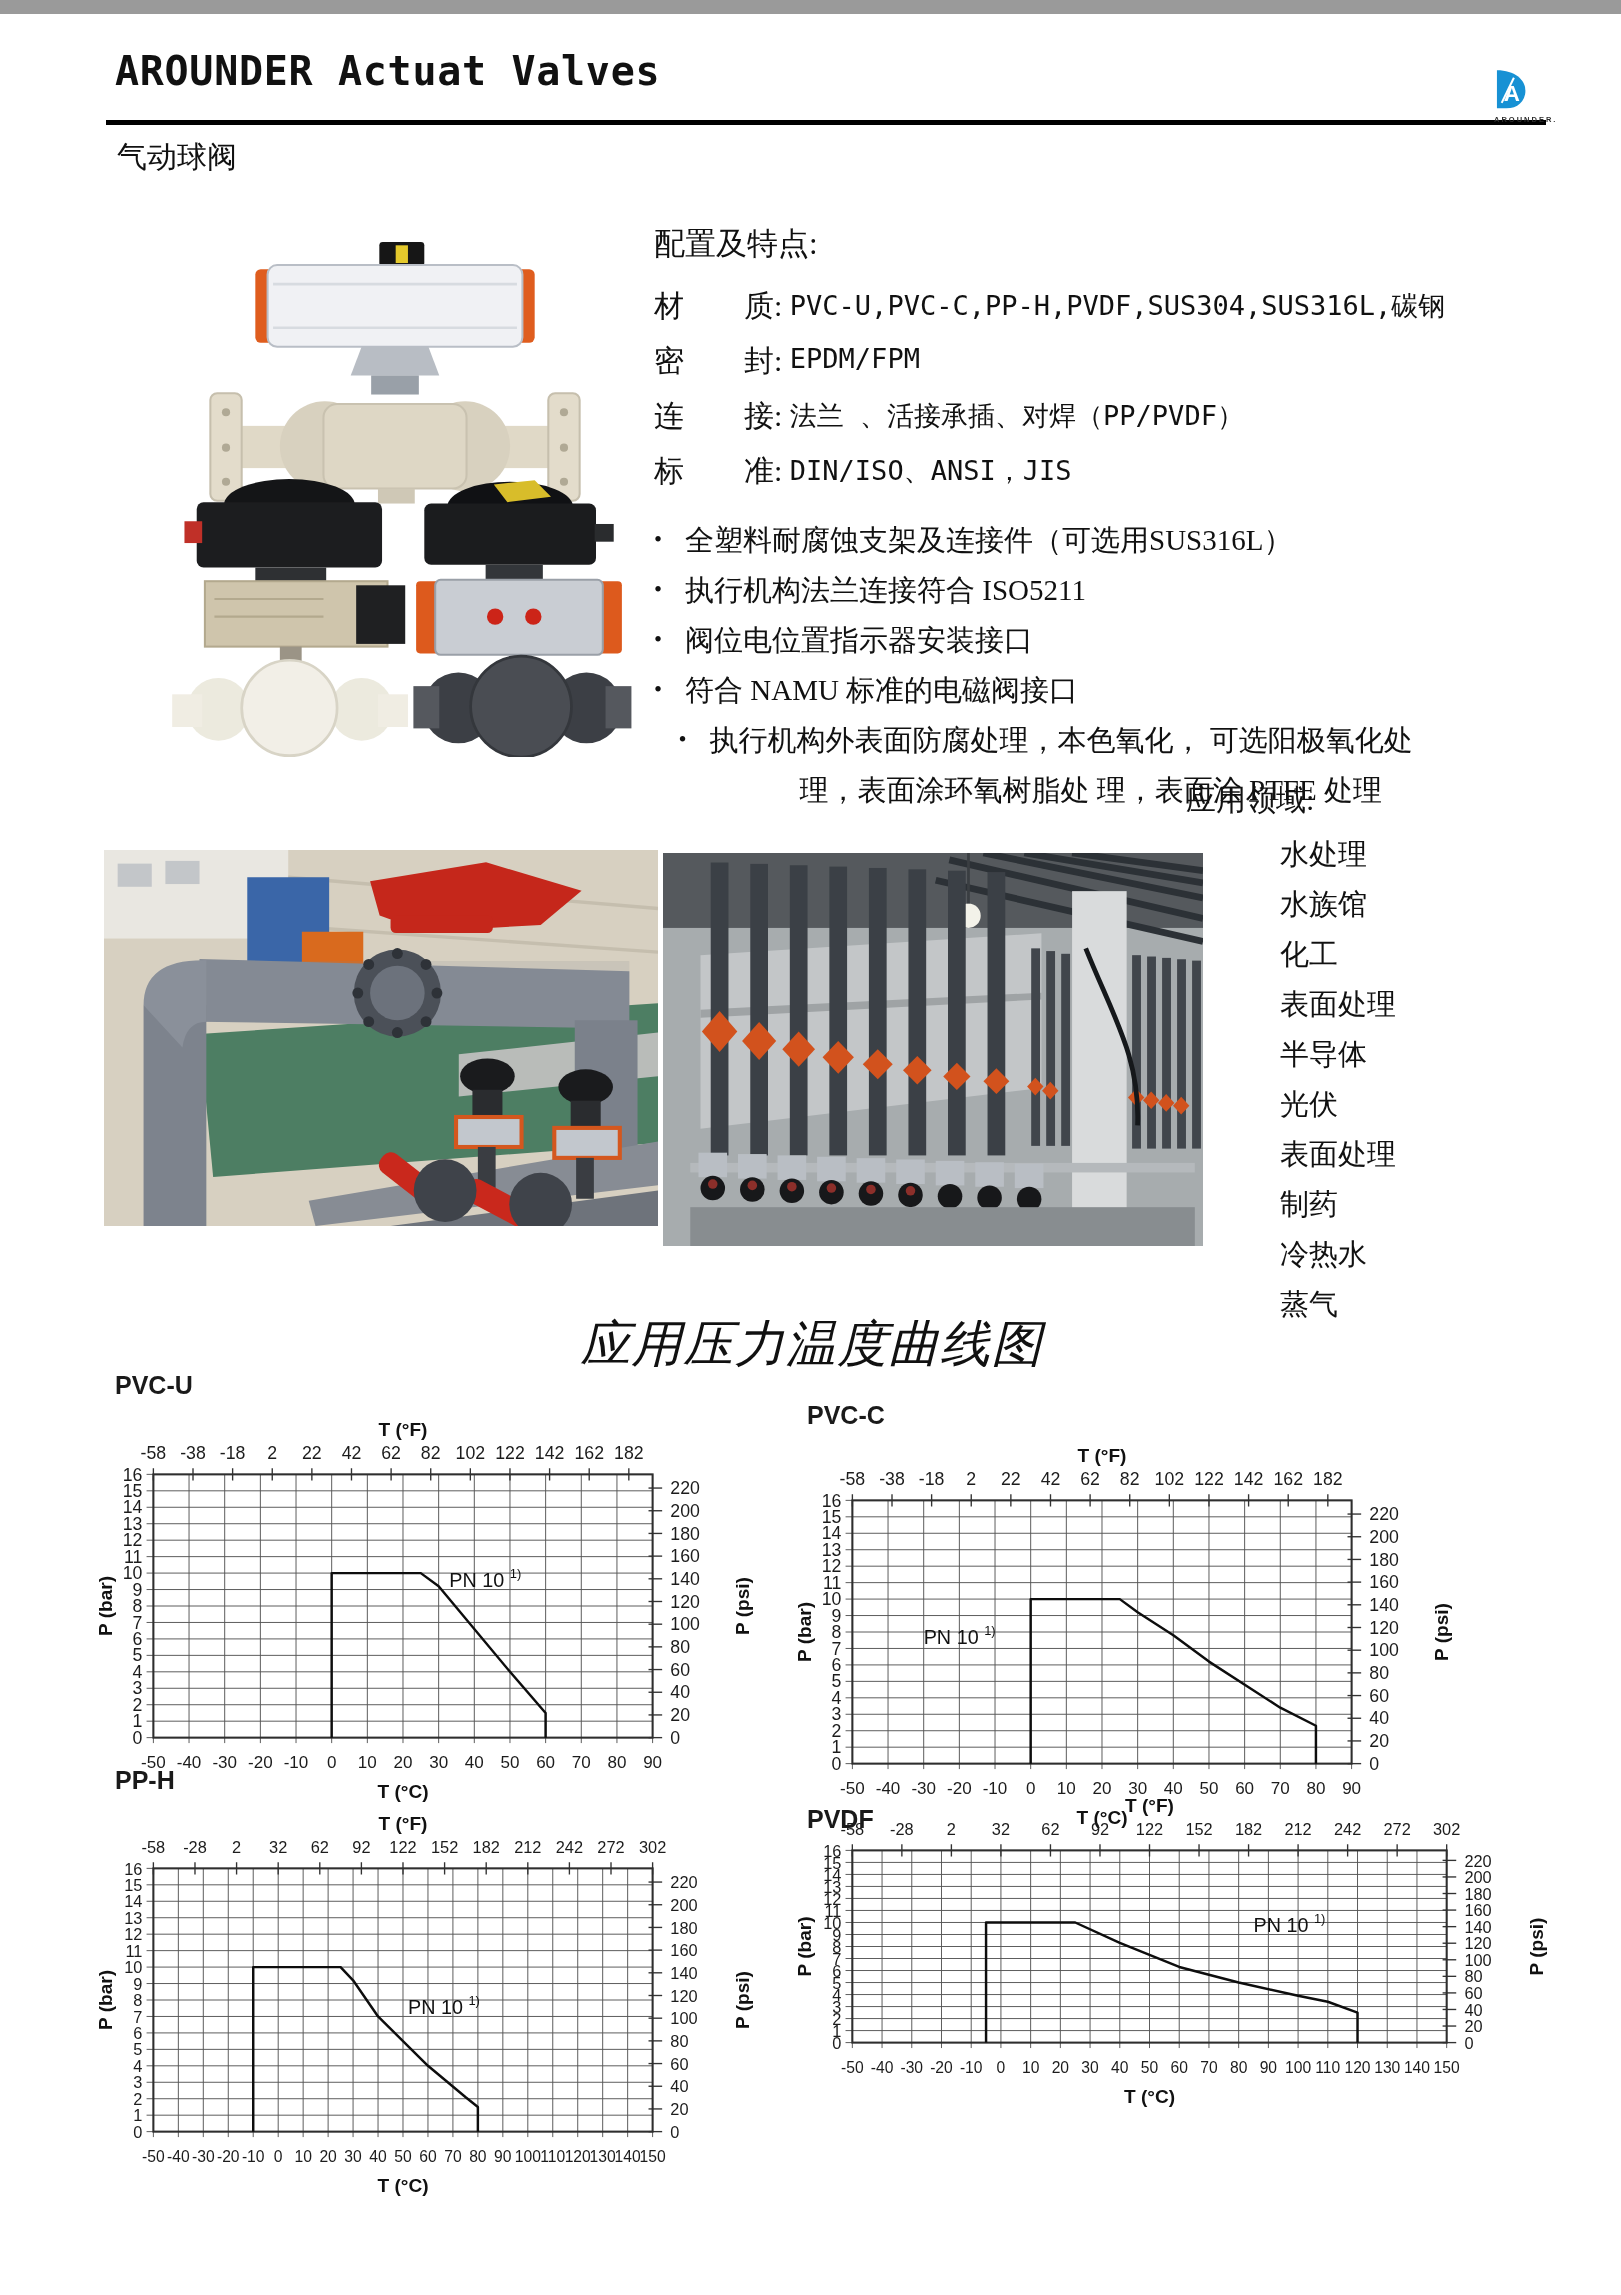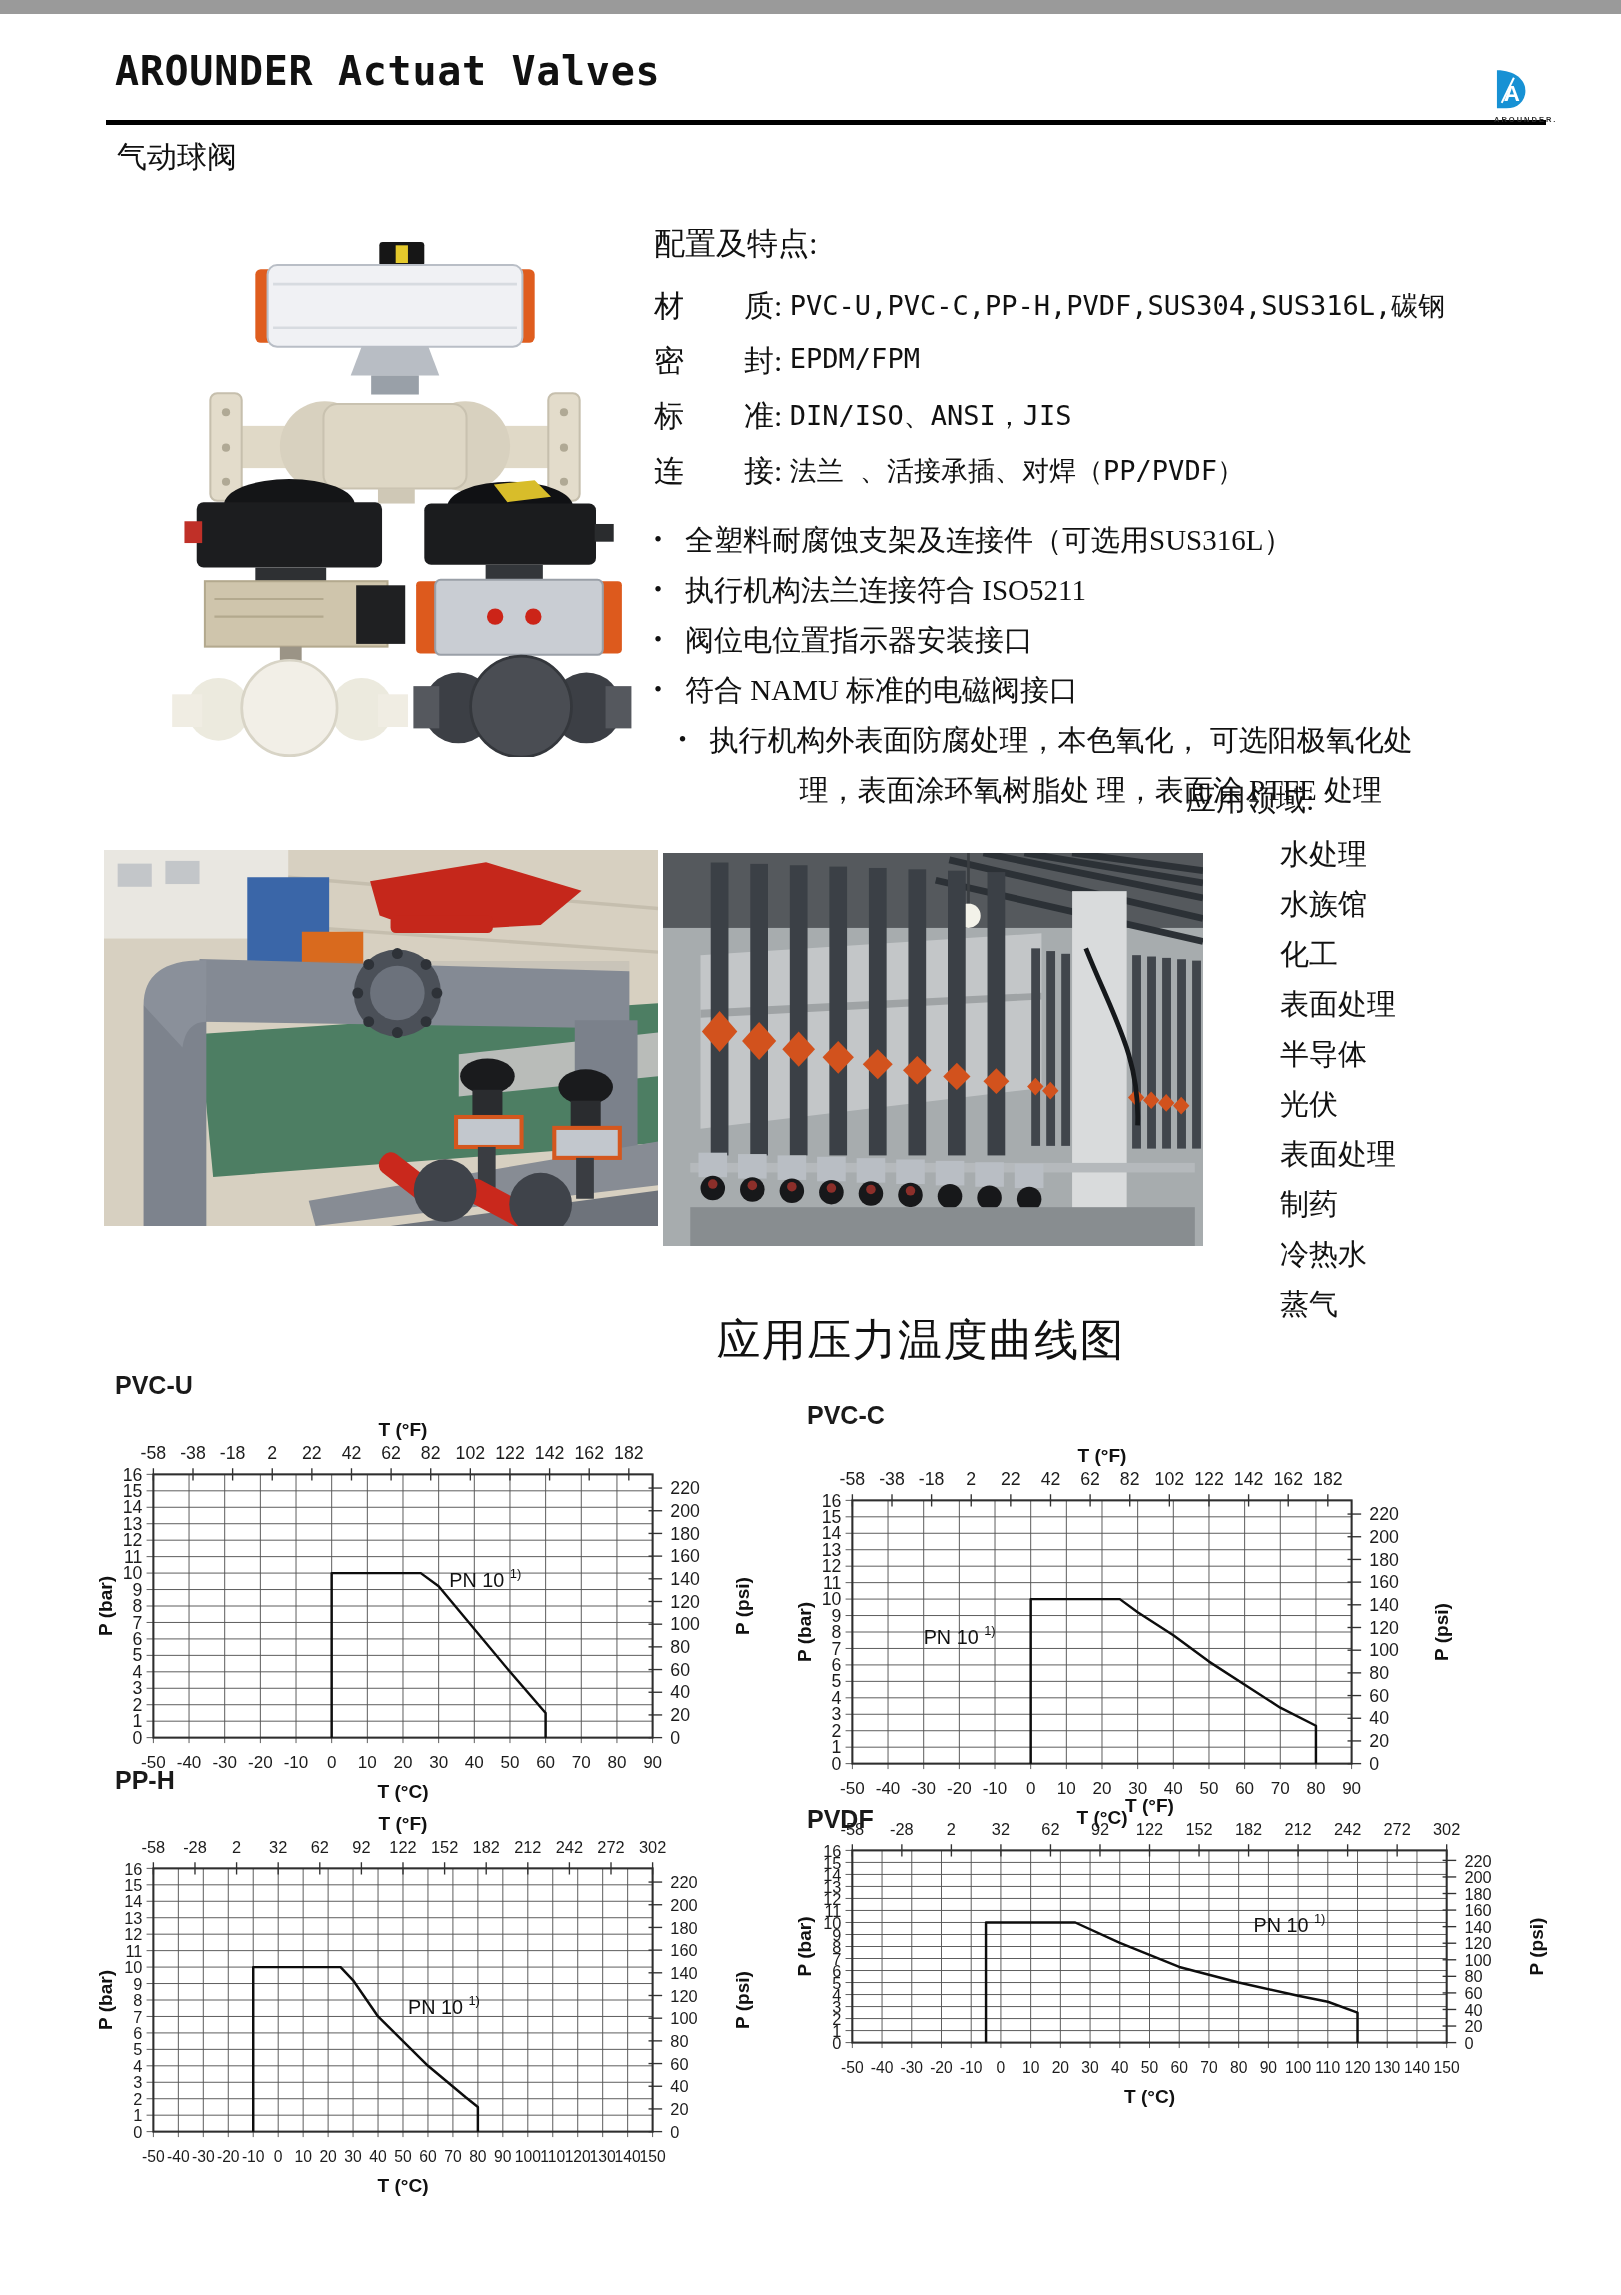--- a/index.html
+++ b/index.html
@@ -36,22 +36,22 @@
   .apps-heading { left:1186px; top:766px; font-size:30px; }
   .apps-list { left:1280px; top:815px; }
   .app-item { font-size:29px; line-height:50px; }
 
   
   .product-photo { left:153px; top:217px; }
   .photo-left  { left:104px; top:836px; }
   .photo-right { left:663px; top:839px; }
 
   
-  .section-title { left:498px; top:1297px; width:627px; text-align:right;
-                   font-size:44px; letter-spacing:1.4px; }
+  .section-title { left:498px; top:1297px; width:627px; text-align:center;
+                   font-size:50px; letter-spacing:1.4px;font-style:italic; }
   .chart-label { font-family:"Liberation Sans",sans-serif; font-weight:bold;
                  font-size:25px; color:#1a1a1a; }
   .lab1 { left:115px;  top:1357px; }
   .lab2 { left:807px; top:1387px; }
   .lab3 { left:115px;  top:1752px; }
   .lab4 { left:807px; top:1791px; }
   .ch1 { left:77px;  top:1392px; }
   .ch2 { left:776px; top:1418px; }
   .ch3 { left:77px;  top:1786px; }
   .ch4 { left:776px; top:1768px; }
@@ -149,27 +149,27 @@
           <span class="spec-label">材　　质: </span>
           <span class="spec-value">PVC-U,PVC-C,PP-H,PVDF,SUS304,SUS316L,碳钢</span>
         </div>
 
         <div class="spec-row">
           <span class="spec-label">密　　封: </span>
           <span class="spec-value">EPDM/FPM</span>
         </div>
 
         <div class="spec-row">
+          <span class="spec-label">连　　接: </span>
+          <span class="spec-value"> 法兰 、活接承插、对焊（PP/PVDF）</span>
+        </div>
+
+        <div class="spec-row">
           <span class="spec-label">标　　准: </span>
           <span class="spec-value">DIN/ISO、ANSI，JIS</span>
-        </div>
-
-        <div class="spec-row">
-          <span class="spec-label">连　　接: </span>
-          <span class="spec-value"> 法兰 、活接承插、对焊（PP/PVDF）</span>
         </div>
       </div>
 
     <div class="bullets">
 
         <div class="bullet-row">
           <span class="bullet-marker">•</span>
           <span class="bullet-text">
             <span>全塑料耐腐蚀支架及连接件（可选用SUS316L）</span><span class="bullet-line2"></span>
           </span>

